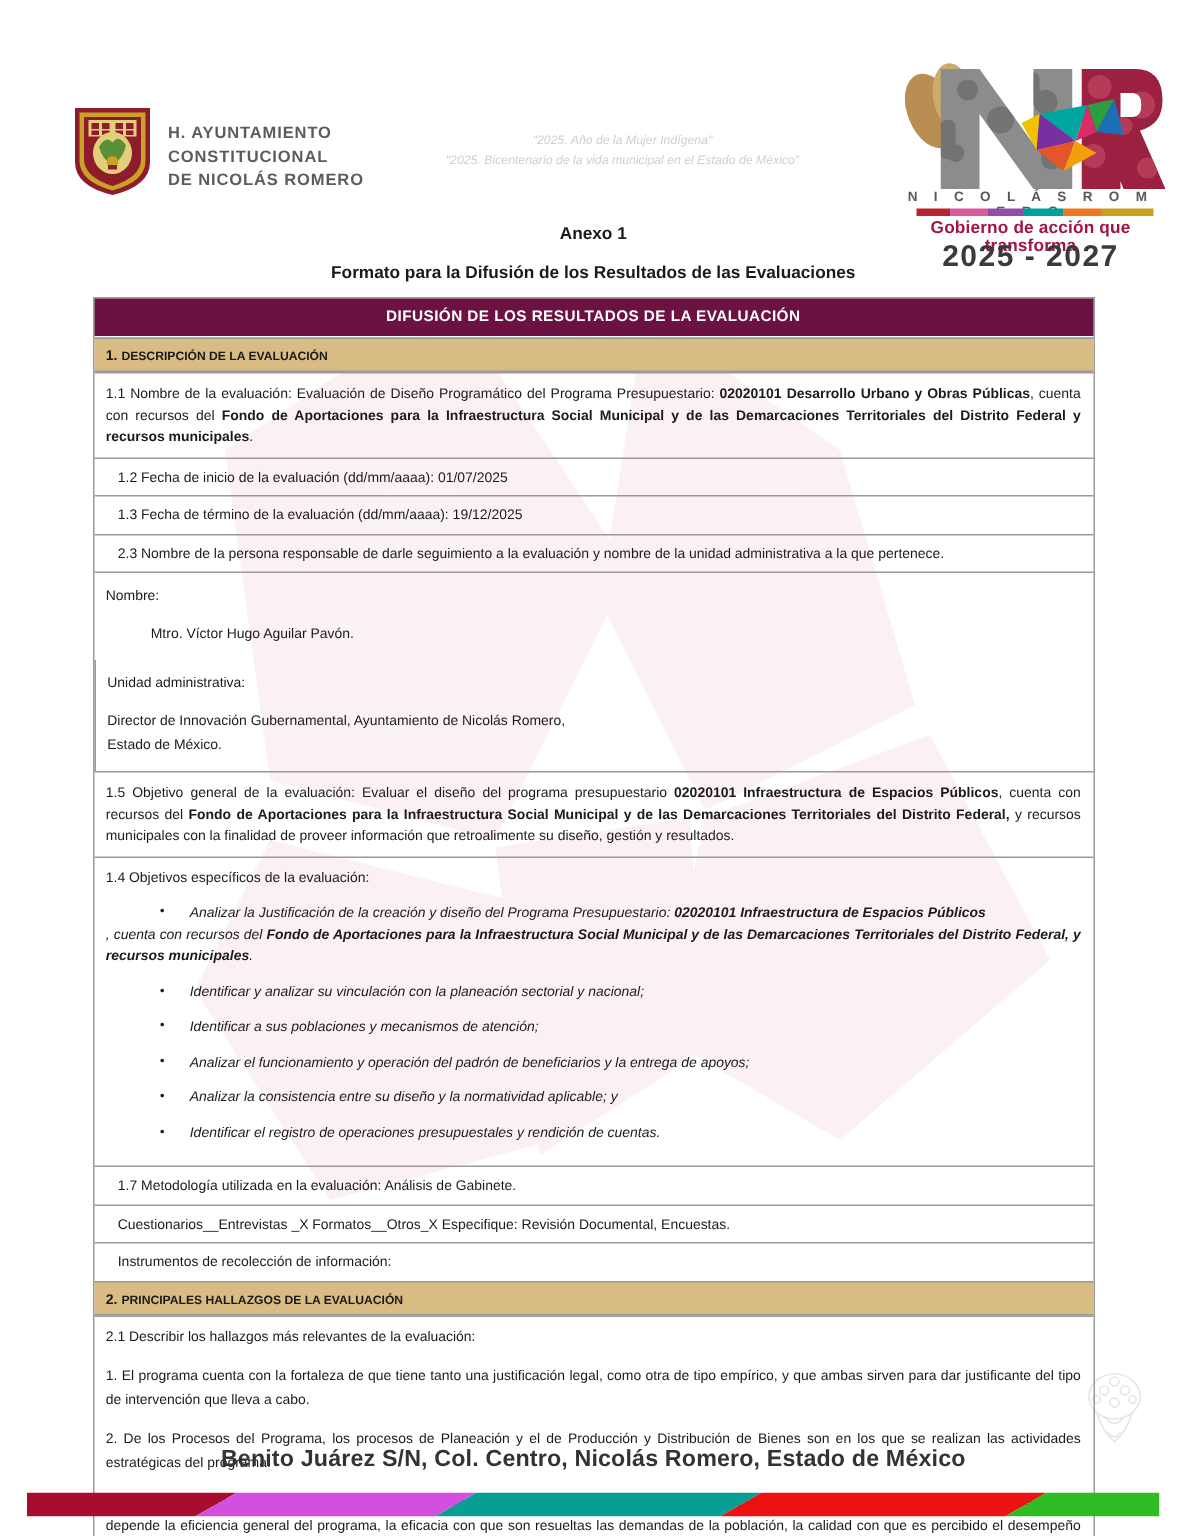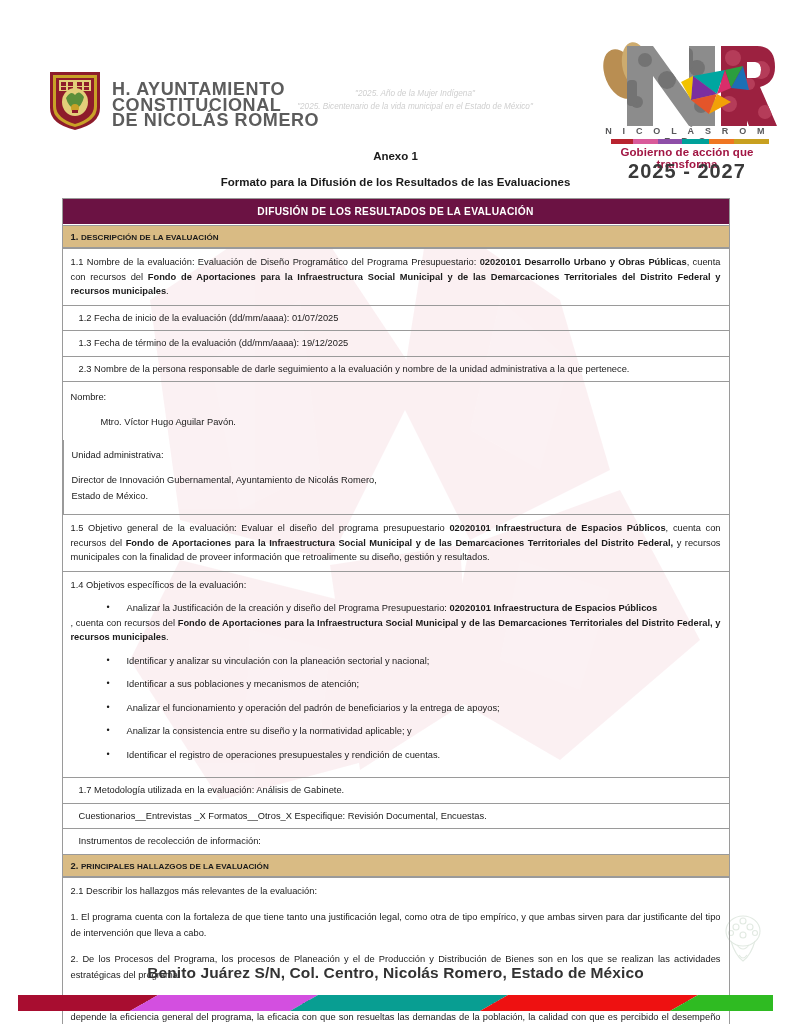--- a/index.html
+++ b/index.html
@@ -38,21 +38,21 @@
     position: absolute;
     left: 46px;
     top: 68px;
     width: 58px;
     height: 64px;
   }
   .ayto-text {
     position: absolute;
     left: 112px;
     top: 82px;
-    font-size: 18px;
+    font-size: 11px;
     font-weight: bold;
     letter-spacing: 0.6px;
     line-height: 15.5px;
     color: #5c5c5c;
   }
   .lema {
     position: absolute;
     left: 250px;
     top: 88px;
     width: 330px;
@@ -182,20 +182,21 @@
     line-height: 16px;
   }
   .tc-left  { width: 50%; box-sizing: border-box; }
   .tc-right { width: 50%; box-sizing: border-box; border-left: 1px solid #9a9a9a; }
   .indent-name { padding-left: 30px; display: block; margin-top: 9px; }
 
   ul.obj-list {
     margin: 9px 0 3px 0;
     padding: 0;
     list-style: none;
+    font-style: italic;
   }
   ul.obj-list > li {
     position: relative;
     padding-left: 56px;
     margin-bottom: 9px;
     font-size: 9.3px;
     line-height: 14.5px;
     text-align: justify;
   }
   ul.obj-list > li::before {

